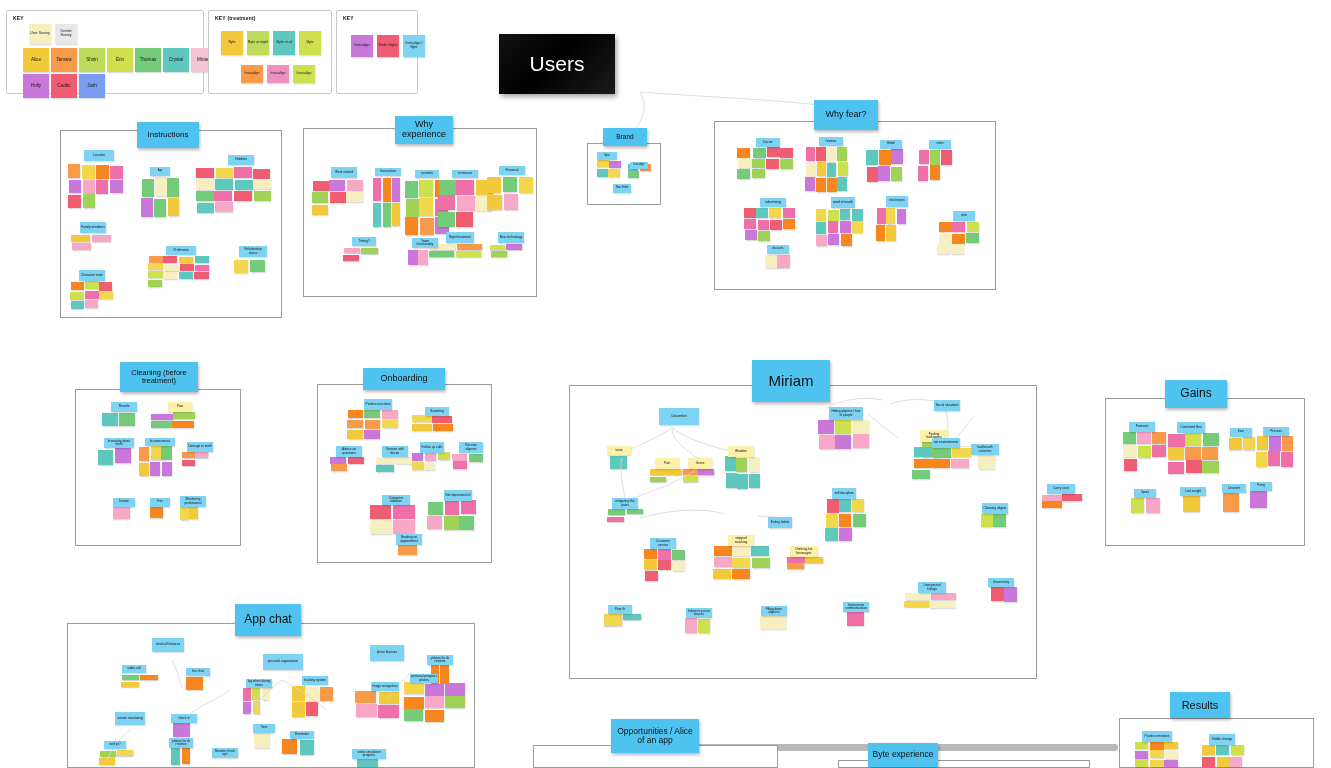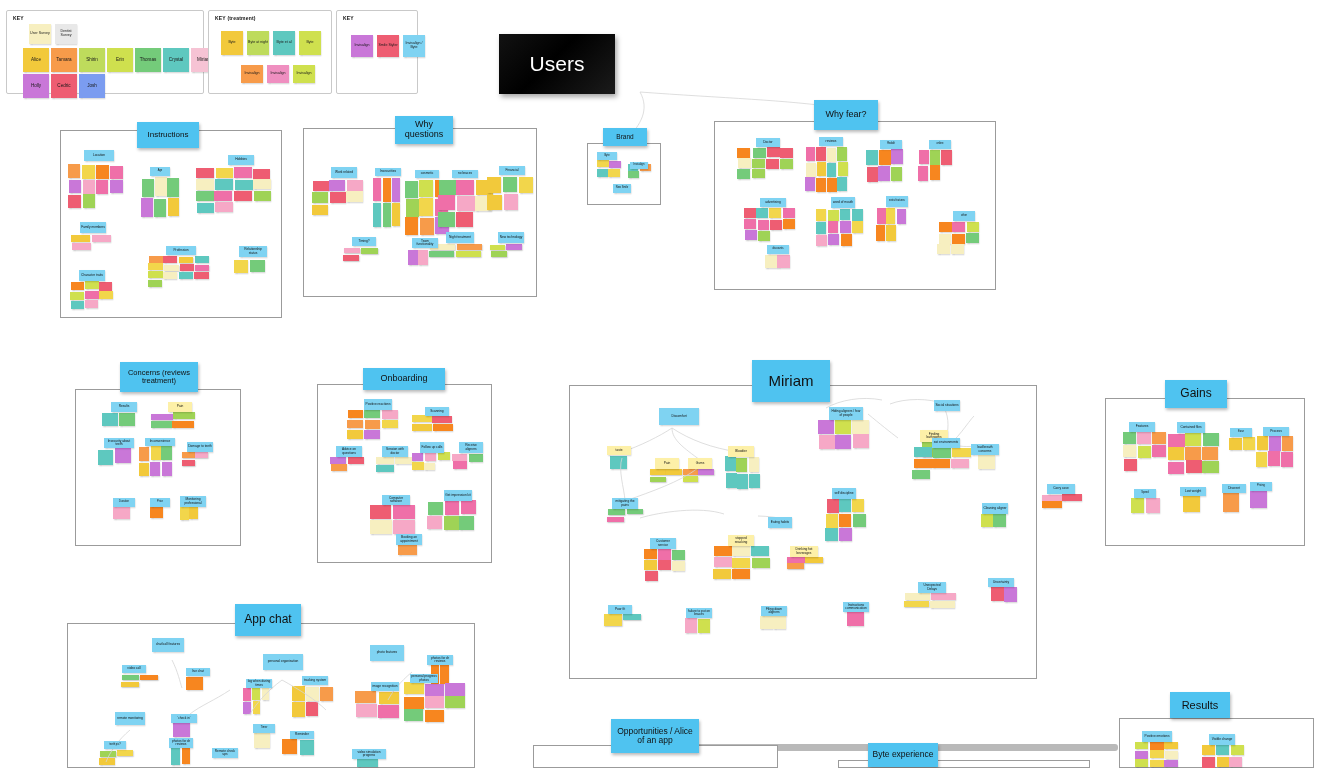--- a/index.html
+++ b/index.html
@@ -230,21 +230,21 @@
     <div class="note micro" style="position: absolute; left: 98.7px; top: 282.4px; width: 13.6px; height: 8.2px; background: rgb(238, 93, 114);"></div>
     <div class="note micro" style="position: absolute; left: 70.4px; top: 291.8px; width: 13.6px; height: 8.2px; background: rgb(207, 224, 78);"></div>
     <div class="note micro" style="position: absolute; left: 85.2px; top: 290.8px; width: 13.6px; height: 8.2px; background: rgb(239, 111, 168);"></div>
     <div class="note micro" style="position: absolute; left: 99.2px; top: 290.8px; width: 13.6px; height: 8.2px; background: rgb(242, 214, 75);"></div>
     <div class="note micro" style="position: absolute; left: 70.7px; top: 300.9px; width: 13.6px; height: 8.2px; background: rgb(94, 200, 191);"></div>
     <div class="note micro" style="position: absolute; left: 84.7px; top: 300px; width: 13.6px; height: 8.2px; background: rgb(246, 168, 198);"></div>
     <div class="clabel" style="left: 239px; top: 246px; width: 28px; height: 11px;">Relationship status</div>
     <div class="note micro" style="position: absolute; left: 233.5px; top: 259.7px; width: 14.9px; height: 12.9px; background: rgb(242, 214, 75);"></div>
     <div class="note micro" style="position: absolute; left: 250.4px; top: 259.5px; width: 14.9px; height: 12.9px; background: rgb(116, 203, 122);"></div>
     <div class="frame" style="left: 303px; top: 128px; width: 234px; height: 169px;"></div>
-    <div class="sect-head sm" style="left: 395px; top: 116px; width: 58px; height: 28px; font-size: 9px;">Why questions</div>
+    <div class="sect-head sm" style="left: 395px; top: 116px; width: 58px; height: 28px; font-size: 9px;">Why experience</div>
     <div class="clabel" style="left: 331px; top: 167px; width: 26px; height: 11px;">Work related</div>
     <div class="note micro" style="position: absolute; left: 312.6px; top: 180.5px; width: 16.2px; height: 10.9px; background: rgb(238, 93, 114);"></div>
     <div class="note micro" style="position: absolute; left: 328.8px; top: 179.7px; width: 16.2px; height: 10.9px; background: rgb(201, 119, 216);"></div>
     <div class="note micro" style="position: absolute; left: 347.1px; top: 180.3px; width: 16.2px; height: 10.9px; background: rgb(246, 168, 198);"></div>
     <div class="note micro" style="position: absolute; left: 312.3px; top: 192.4px; width: 16.2px; height: 10.9px; background: rgb(159, 211, 86);"></div>
     <div class="note micro" style="position: absolute; left: 329.9px; top: 192.2px; width: 16.2px; height: 10.9px; background: rgb(238, 93, 114);"></div>
     <div class="note micro" style="position: absolute; left: 346.4px; top: 191.4px; width: 16.2px; height: 10.9px; background: rgb(247, 239, 192);"></div>
     <div class="note micro" style="position: absolute; left: 311.8px; top: 204.5px; width: 16.2px; height: 10.9px; background: rgb(242, 201, 59);"></div>
     <div class="clabel" style="left: 375px; top: 168px; width: 26px; height: 8px;">Insecurities</div>
     <div class="note micro" style="position: absolute; left: 372.9px; top: 177.5px; width: 8.2px; height: 23.9px; background: rgb(239, 111, 168);"></div>
@@ -380,21 +380,21 @@
     <div class="note micro" style="position: absolute; left: 966.5px; top: 221.5px; width: 12.9px; height: 10.2px; background: rgb(207, 224, 78);"></div>
     <div class="note micro" style="position: absolute; left: 938.5px; top: 233.7px; width: 12.9px; height: 10.2px; background: rgb(247, 239, 192);"></div>
     <div class="note micro" style="position: absolute; left: 951.9px; top: 234px; width: 12.9px; height: 10.2px; background: rgb(247, 134, 31);"></div>
     <div class="note micro" style="position: absolute; left: 966.1px; top: 233.1px; width: 12.9px; height: 10.2px; background: rgb(116, 203, 122);"></div>
     <div class="note micro" style="position: absolute; left: 937.3px; top: 244.3px; width: 12.9px; height: 10.2px; background: rgb(247, 239, 192);"></div>
     <div class="note micro" style="position: absolute; left: 951.3px; top: 244.2px; width: 12.9px; height: 10.2px; background: rgb(247, 239, 192);"></div>
     <div class="clabel" style="left: 767px; top: 245px; width: 22px; height: 9px; font-size: 2.6px;">discounts</div>
     <div class="note micro" style="position: absolute; left: 764.7px; top: 255px; width: 12.9px; height: 12.9px; background: rgb(247, 239, 192);"></div>
     <div class="note micro" style="position: absolute; left: 777.3px; top: 254.8px; width: 12.9px; height: 12.9px; background: rgb(246, 168, 198);"></div>
     <div class="frame" style="left: 75px; top: 389px; width: 166px; height: 157px;"></div>
-    <div class="sect-head sm" style="left: 120px; top: 362px; width: 78px; height: 30px; font-size: 7.5px;">Concerns (reviews treatment)</div>
+    <div class="sect-head sm" style="left: 120px; top: 362px; width: 78px; height: 30px; font-size: 7.5px;">Cleaning (before treatment)</div>
     <div class="clabel" style="left: 111px; top: 402px; width: 26px; height: 10px;">Results</div>
     <div class="note micro" style="position: absolute; left: 102px; top: 412.7px; width: 15.9px; height: 12.9px; background: rgb(94, 200, 191);"></div>
     <div class="note micro" style="position: absolute; left: 119px; top: 413.4px; width: 15.9px; height: 12.9px; background: rgb(116, 203, 122);"></div>
     <div class="clabel y" style="left: 168px; top: 402px; width: 24px; height: 10px;">Pain</div>
     <div class="note micro" style="position: absolute; left: 150.8px; top: 413.6px; width: 21.9px; height: 6.9px; background: rgb(201, 119, 216);"></div>
     <div class="note micro" style="position: absolute; left: 173px; top: 412.4px; width: 21.9px; height: 6.9px; background: rgb(159, 211, 86);"></div>
     <div class="note micro" style="position: absolute; left: 150.6px; top: 421.4px; width: 21.9px; height: 6.9px; background: rgb(116, 203, 122);"></div>
     <div class="note micro" style="position: absolute; left: 172.3px; top: 421.2px; width: 21.9px; height: 6.9px; background: rgb(247, 134, 31);"></div>
     <div class="clabel" style="left: 104px; top: 438px; width: 30px; height: 10px;">Insecurity about teeth</div>
     <div class="note micro" style="position: absolute; left: 97.6px; top: 449.7px; width: 15.9px; height: 14.9px; background: rgb(94, 200, 191);"></div>

